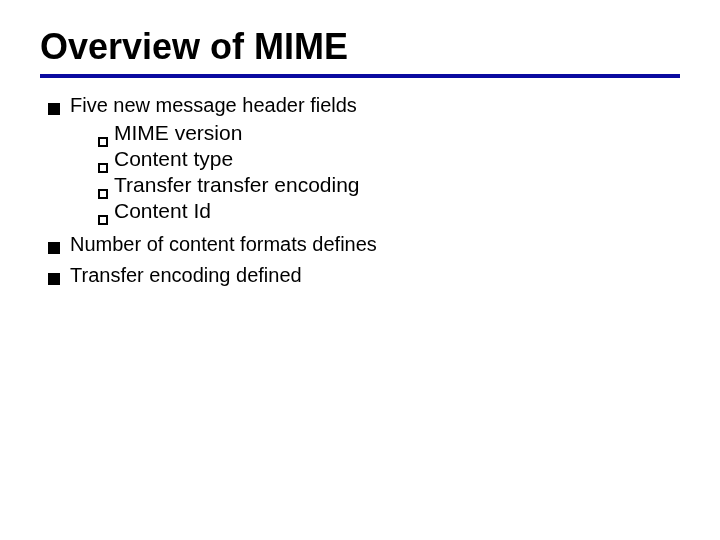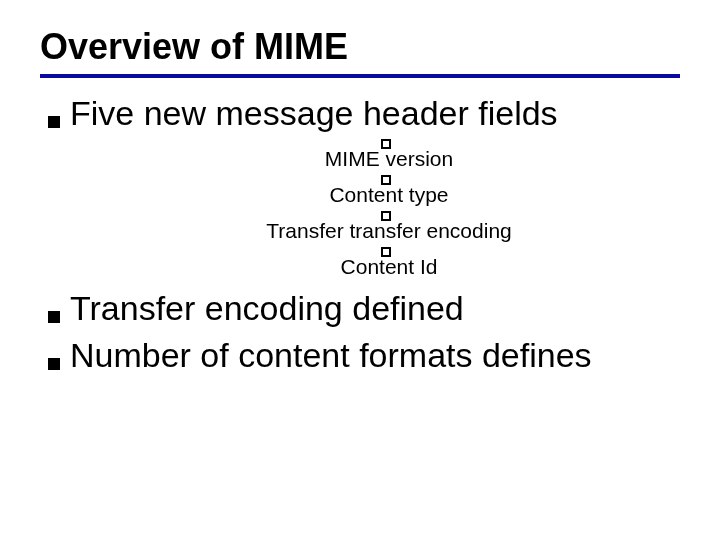--- a/index.html
+++ b/index.html
@@ -24,21 +24,21 @@
     letter-spacing: 0px;
     margin: 0 0 6px 0;
   }
   .rule {
     height: 4px;
     background: #0a0aa0;
     width: 100%;
     margin-bottom: 16px;
   }
   .level1 {
-    font-size: 34px;
+    font-size: 20px;
     font-weight: 400;
     margin: 8px 0 4px 8px;
     display: flex;
     align-items: baseline;
   }
   .level1 .bullet {
     display: inline-block;
     width: 12px;
     height: 12px;
     background: #000;
@@ -48,22 +48,21 @@
     top: 3px;
   }
   .level2-group {
     margin: 2px 0 10px 58px;
   }
   .level2 {
     font-size: 21px;
     font-weight: 400;
     margin: 2px 0;
     display: flex;
-    align-items: center;
-    flex-direction: column;
+    align-items: flex-end;
   }
   .level2 .bullet {
     display: inline-block;
     width: 10px;
     height: 10px;
     box-sizing: border-box;
     border: 2px solid #000;
     background: transparent;
     margin-right: 6px;
     flex: 0 0 auto;
@@ -96,20 +95,20 @@
       <span>Transfer transfer encoding</span>
     </div>
     <div class="level2">
       <span class="bullet"></span>
       <span>Content Id</span>
     </div>
   </div>
 
   <div class="level1">
     <span class="bullet"></span>
-    <span>Transfer encoding defined</span>
+    <span>Number of content formats defines</span>
   </div>
 
   <div class="level1">
     <span class="bullet"></span>
-    <span>Number of content formats defines</span>
+    <span>Transfer encoding defined</span>
   </div>
 </div>
 
 </body></html>

